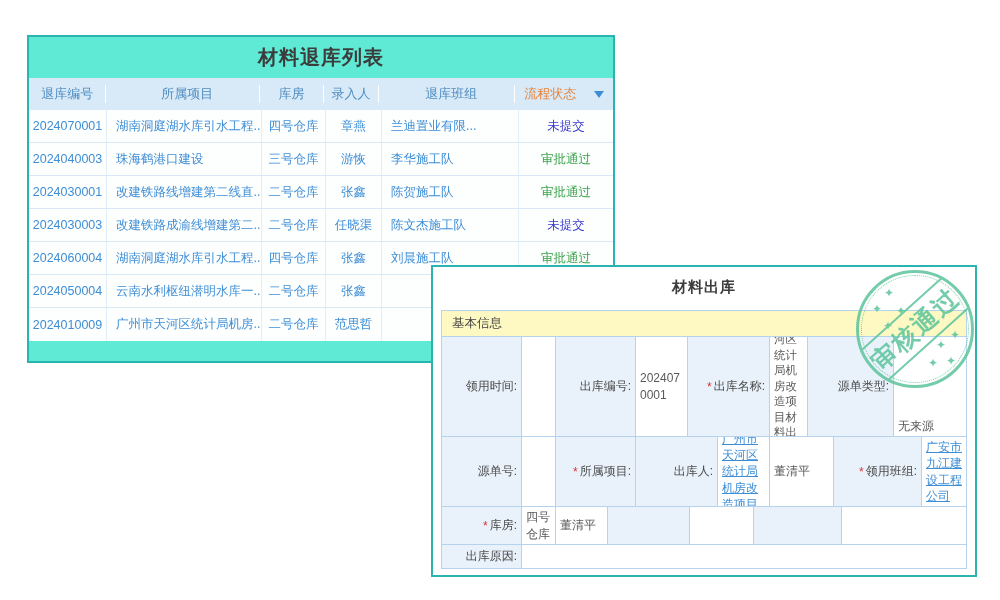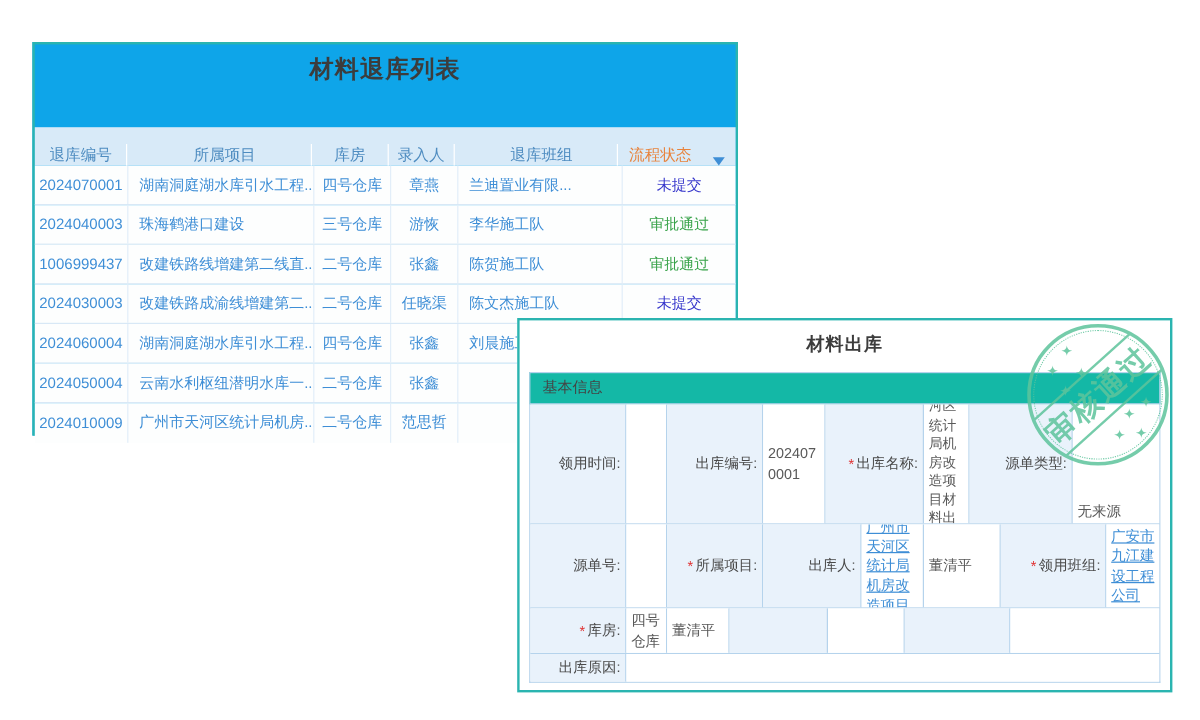--- a/index.html
+++ b/index.html
@@ -1,24 +1,24 @@
 <!DOCTYPE html>
 <html><head>
 <meta charset="utf-8">
 <style>
   * { margin:0; padding:0; box-sizing:border-box; }
   html,body { width:1000px; height:600px; background:#ffffff; overflow:hidden; position:relative;
               font-family:"Liberation Sans","DejaVu Sans",sans-serif; }
 
   
   .panel1 { position:absolute; left:27px; top:35px; width:588px; height:328px;
-            background:#0ea5e9; border:2px solid #2ab4b0; z-index:1; }
+            background:#5eead4; border:2px solid #2ab4b0; z-index:1; }
   .p1-title { height:41px; display:flex; align-items:center; justify-content:center;
               font-size:20px; font-weight:bold; color:#3c3c3c; letter-spacing:1px; }
-  .t1-head { display:flex; height:32px; background:#d8eaf8; align-items:flex-end;margin-top:28px; }
+  .t1-head { display:flex; height:32px; background:#d8eaf8; align-items:center; }
   .t1-head .hc { display:flex; align-items:center; justify-content:center;
                  font-size:13px; color:#4e8cc0; border-right:1px solid #ffffff; }
   .t1-head .hc:last-child { border-right:none; }
   .t1-row { display:flex; height:33px; border-bottom:1px solid #d8e8f6; background:#fdfefe; }
   .t1-row:last-child { border-bottom:none; }
   .t1-row .c { display:flex; align-items:center; font-size:12.5px; color:#3e8ed6;
                border-right:1px solid #e2eef9; overflow:hidden; white-space:nowrap; }
   .w-id   { width:78px;  justify-content:center; }
   .w-proj { width:155px; padding-left:9px; }
   .w-wh   { width:64px;  justify-content:center; }
@@ -30,21 +30,21 @@
   .status.approved { color:#39a34a; }
   .arrow-down { width:0; height:0; border-left:5px solid transparent;
                 border-right:5px solid transparent; border-top:7px solid #3e8ed6; cursor:pointer; }
   .head-orange { color:#e8833c !important; }
 
   
   .panel2 { position:absolute; left:431px; top:265px; width:546px; height:312px;
             background:#fff; border:2px solid #2ab4b0; z-index:2; }
   .p2-title { height:40px; display:flex; align-items:center; justify-content:center;
               font-size:15px; font-weight:bold; color:#3c3c3c; letter-spacing:1px; }
-  .section-bar { margin:3px 8px 0 8px; height:27px; background:#14b8a6;
+  .section-bar { margin:3px 8px 0 8px; height:27px; background:#fef9c3;
                  border:1px solid #b5d3ec; display:flex; align-items:center;
                  padding-left:10px; font-size:12.5px; color:#444; }
   .form-table { margin:0 8px; border:1px solid #b5d3ec; border-top:none; }
   .f-row { display:flex; border-bottom:1px solid #b5d3ec; }
   .f-row:last-child { border-bottom:none; }
   .f-cell { border-right:1px solid #b5d3ec; display:flex; align-items:center;
             font-size:12px; overflow:hidden; }
   .f-cell:last-child { border-right:none; }
   .f-label { background:#e9f2fb; color:#4a4a4a; justify-content:flex-end;
              text-align:right; padding:2px 4px 2px 2px; }
@@ -103,21 +103,21 @@
   </div>
   <div class="t1-row">
     <div class="c w-id">2024040003</div>
     <div class="c w-proj">珠海鹤港口建设</div>
     <div class="c w-wh">三号仓库</div>
     <div class="c w-ent">游恢</div>
     <div class="c w-team">李华施工队</div>
     <div class="c w-stat status approved">审批通过</div>
   </div>
   <div class="t1-row">
-    <div class="c w-id">1006999437</div>
+    <div class="c w-id">2024030001</div>
     <div class="c w-proj">改建铁路线增建第二线直...</div>
     <div class="c w-wh">二号仓库</div>
     <div class="c w-ent">张鑫</div>
     <div class="c w-team">陈贺施工队</div>
     <div class="c w-stat status approved">审批通过</div>
   </div>
   <div class="t1-row">
     <div class="c w-id">2024030003</div>
     <div class="c w-proj">改建铁路成渝线增建第二...</div>
     <div class="c w-wh">二号仓库</div>

